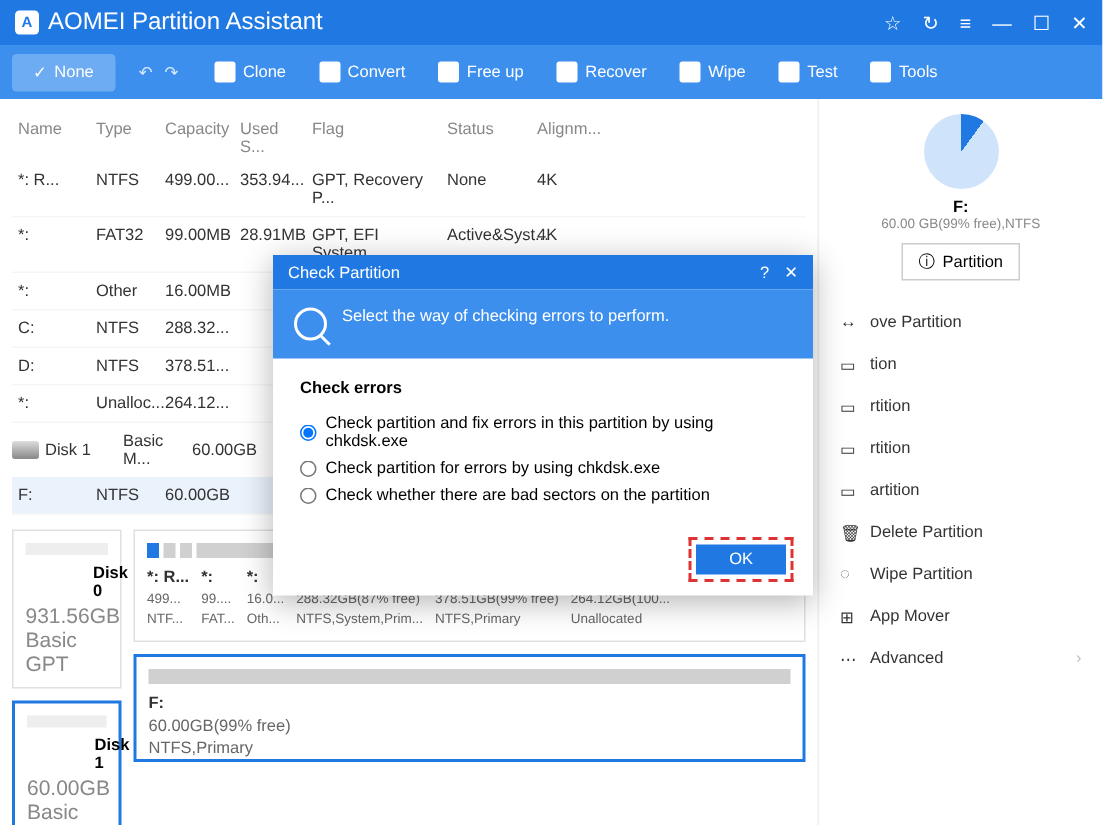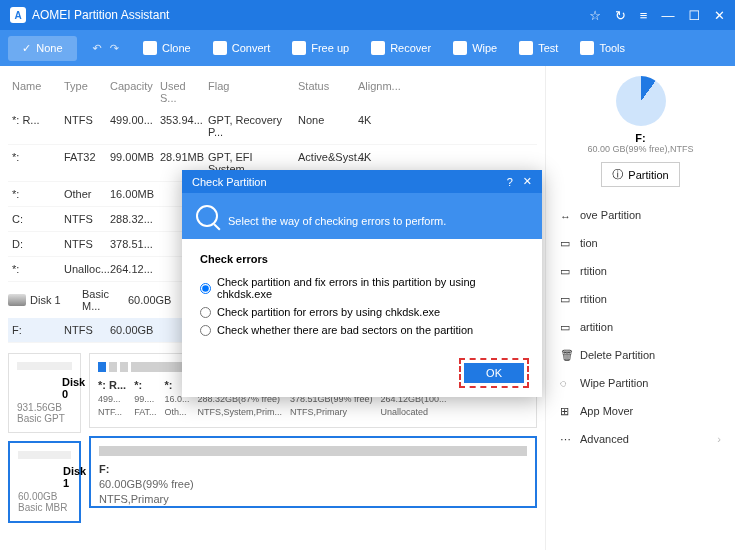--- a/index.html
+++ b/index.html
@@ -1,19 +1,19 @@
 <!DOCTYPE html>
 <html><head>
 <meta charset="utf-8">
 <style>
 *{margin:0;padding:0;box-sizing:border-box;font-family:-apple-system,"Segoe UI",Arial,sans-serif;font-size:11px;}
 body{width:735px;height:550px;background:#fff;overflow:hidden;position:relative;}
 .titlebar{height:30px;background:#2079e3;display:flex;align-items:center;padding:0 10px;color:#fff;}
 .titlebar .icon{width:16px;height:16px;background:#fff;border-radius:3px;margin-right:6px;display:flex;align-items:center;justify-content:center;color:#2079e3;font-weight:bold;font-size:10px;}
-.titlebar-title{flex:1;font-size:12px;}
+.titlebar-title{flex:1;font-size:16px;}
 .titlebar-controls{display:flex;gap:14px;align-items:center;}
 .titlebar-controls span{cursor:pointer;font-size:13px;}
 .toolbar{height:36px;background:#3d8fee;display:flex;align-items:center;padding:0 8px;gap:6px;}
 .apply-btn{background:rgba(255,255,255,0.25);color:#fff;padding:6px 14px;border-radius:3px;display:flex;align-items:center;gap:5px;cursor:pointer;}
 .undo-redo{display:flex;gap:8px;margin:0 10px;color:#fff;}
 .undo-redo span{cursor:pointer;opacity:0.8;}
 .tool-btn{display:flex;align-items:center;gap:5px;color:#fff;padding:6px 8px;cursor:pointer;}
 .tool-btn .ticon{width:14px;height:14px;background:#fff;border-radius:2px;display:inline-block;}
 .content{display:flex;height:calc(100% - 66px);}
 .main{flex:1;padding:10px 8px;overflow:hidden;}
@@ -22,39 +22,39 @@
 .col-name{width:52px;}.col-type{width:46px;}.col-cap{width:50px;}.col-used{width:48px;}.col-flag{width:90px;}.col-status{width:60px;}.col-align{width:50px;}
 .row{display:flex;padding:6px 0;color:#333;font-size:10px;border-bottom:1px solid #f5f5f5;}
 .row.sel{background:#eaf2fc;}
 .diskrow{display:flex;padding:6px 0;color:#333;font-size:10px;align-items:center;}
 .disk-icon{width:18px;height:12px;background:linear-gradient(#ddd,#888);border-radius:2px;margin-right:4px;}
 .bottom-panels{display:flex;gap:8px;margin-top:10px;}
 .disk-card{border:1px solid #e0e0e0;padding:8px;width:73px;}
 .disk-card.sel{border:2px solid #2079e3;}
 .disk-bar{height:8px;background:#eee;margin-bottom:6px;}
 .disk-card h4{font-size:11px;margin-bottom:2px;padding-left:45px;}
-.disk-card p{font-size:10px;color:#888;}
+.disk-card p{font-size:14px;color:#888;}
 .part-strip{flex:1;border:1px solid #e0e0e0;padding:8px;}
 .part-strip.sel{border:2px solid #2079e3;}
 .strip-bars{display:flex;gap:3px;height:10px;margin-bottom:6px;}
 .strip-bars span{background:#d0d0d0;}
 .strip-row{display:flex;gap:8px;}
 .strip-item{font-size:9px;color:#666;line-height:1.4;}
 .strip-item b{color:#333;display:block;}
 .sidebar{width:190px;border-left:1px solid #eee;padding:10px;}
 .chart{width:50px;height:50px;border-radius:50%;background:conic-gradient(#2079e3 0 10%,#cfe4fb 10% 100%);margin:0 auto 6px;}
 .side-title{text-align:center;font-size:11px;font-weight:bold;}
 .side-sub{text-align:center;font-size:9px;color:#888;margin-bottom:8px;}
 .prop-btn{border:1px solid #ccc;padding:4px 10px;font-size:10px;display:flex;align-items:center;gap:5px;margin:0 auto 14px;width:fit-content;cursor:pointer;background:#fff;}
 .side-item{padding:8px 4px;font-size:11px;color:#333;display:flex;align-items:center;gap:8px;cursor:pointer;}
 .side-item .sicon{width:12px;height:12px;display:inline-block;}
 .modal{position:absolute;left:182px;top:170px;width:360px;background:#fff;box-shadow:0 4px 20px rgba(0,0,0,0.3);}
 .modal-title{background:#2079e3;color:#fff;padding:5px 10px;display:flex;align-items:flex-end;font-size:11px;}
 .modal-title span:first-child{flex:1;}
-.modal-banner{background:#3d8fee;color:#fff;padding:12px 14px;display:flex;align-items:flex-end;gap:10px;}
+.modal-banner{background:#3d8fee;color:#fff;padding:12px 14px;display:flex;align-items:flex-start;gap:10px;}
 .mag{width:22px;height:22px;border:2px solid #fff;border-radius:50%;position:relative;}
 .mag::after{content:'';position:absolute;width:2px;height:8px;background:#fff;bottom:-6px;right:-2px;transform:rotate(-45deg);}
 .modal-body{padding:14px 18px;}
 .modal-body h5{font-size:11px;margin-bottom:8px;}
 .radio-row{display:flex;align-items:center;gap:6px;padding:3px 0;font-size:10px;}
 .radio-row input{margin:0;width:11px;height:11px;}
 .modal-footer{padding:10px 18px 14px;display:flex;justify-content:flex-end;}
 .ok-btn{background:#2079e3;color:#fff;padding:4px 22px;border:none;cursor:pointer;font-size:11px;outline:2px dashed #d33;outline-offset:3px;}
 .chev{color:#bbb;margin-left:auto;}
 </style>

